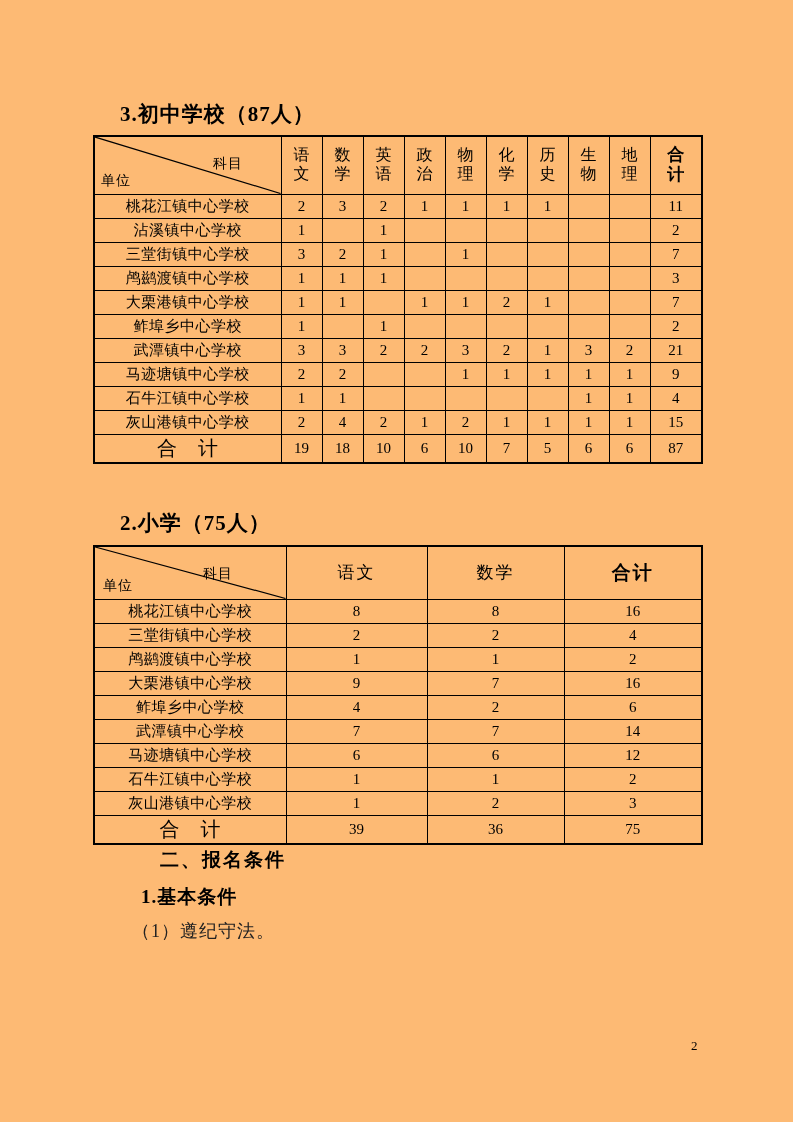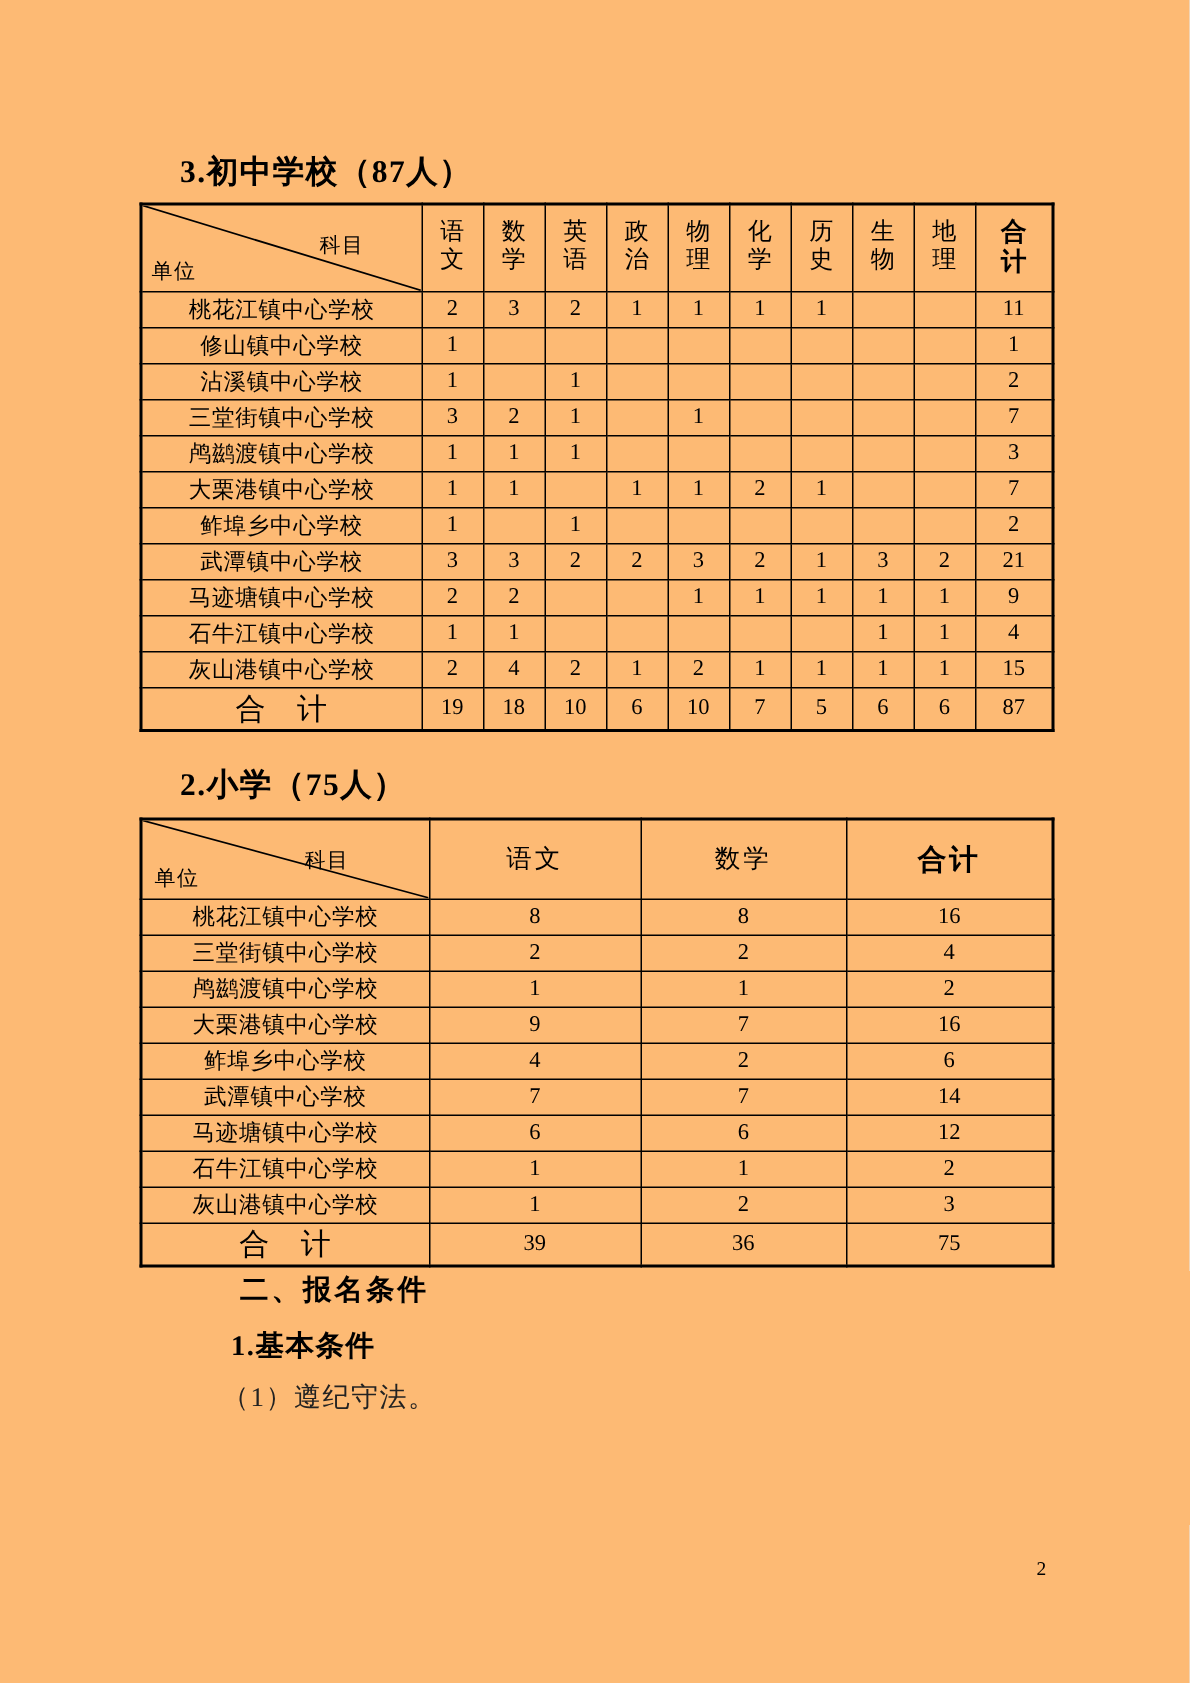--- a/index.html
+++ b/index.html
@@ -62,25 +62,25 @@
   tfoot td{font-weight:bold;font-size:15px;}
   tfoot td.name{font-size:20px;}
 
   .para{position:absolute;white-space:nowrap;}
   #para-conditions{
     left:160px;top:847px;
     font-family:"Liberation Sans","DejaVu Sans",sans-serif;
     font-size:19px;font-weight:bold;letter-spacing:2px;
   }
   #para-basic{
-    left:154px;top:884px;
+    left:141px;top:884px;
     font-size:19px;font-weight:bold;letter-spacing:1px;
   }
   #para-item1{
-    left:148px;top:919px;
+    left:132px;top:919px;
     font-size:18px;letter-spacing:1px;color:#222;
   }
   .page-number{
     position:absolute;left:691px;top:1038px;
     font-size:13px;
   }
 </style>
 </head>
 <body>
 
@@ -132,33 +132,20 @@
           <td class="num">2</td>
           <td class="num">1</td>
           <td class="num">1</td>
           <td class="num">1</td>
           <td class="num">1</td>
           <td class="num"></td>
           <td class="num"></td>
           <td class="rowtotal">11</td>
         </tr>
 
-        <tr>
-          <td class="name">修山镇中心学校</td>
-          <td class="num">1</td>
-          <td class="num"></td>
-          <td class="num"></td>
-          <td class="num"></td>
-          <td class="num"></td>
-          <td class="num"></td>
-          <td class="num"></td>
-          <td class="num"></td>
-          <td class="num"></td>
-          <td class="rowtotal">1</td>
-        </tr>
 
         <tr>
           <td class="name">沾溪镇中心学校</td>
           <td class="num">1</td>
           <td class="num"></td>
           <td class="num">1</td>
           <td class="num"></td>
           <td class="num"></td>
           <td class="num"></td>
           <td class="num"></td>

